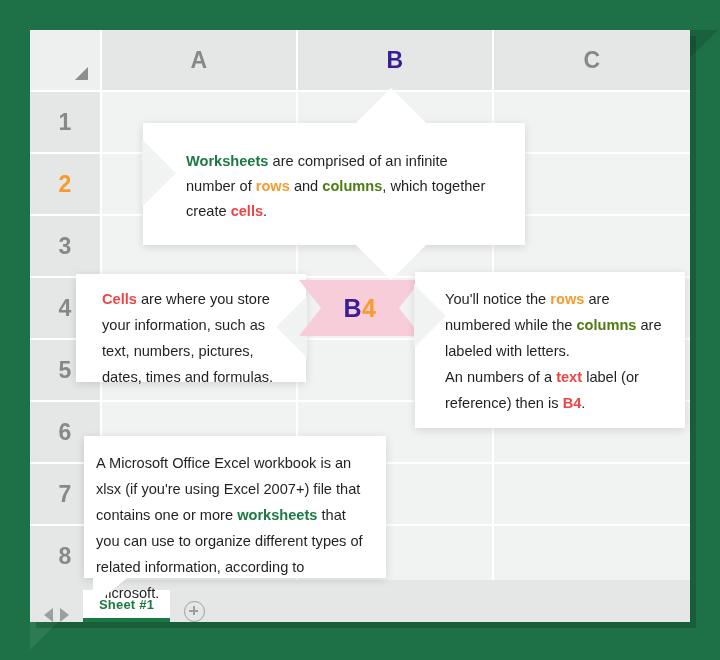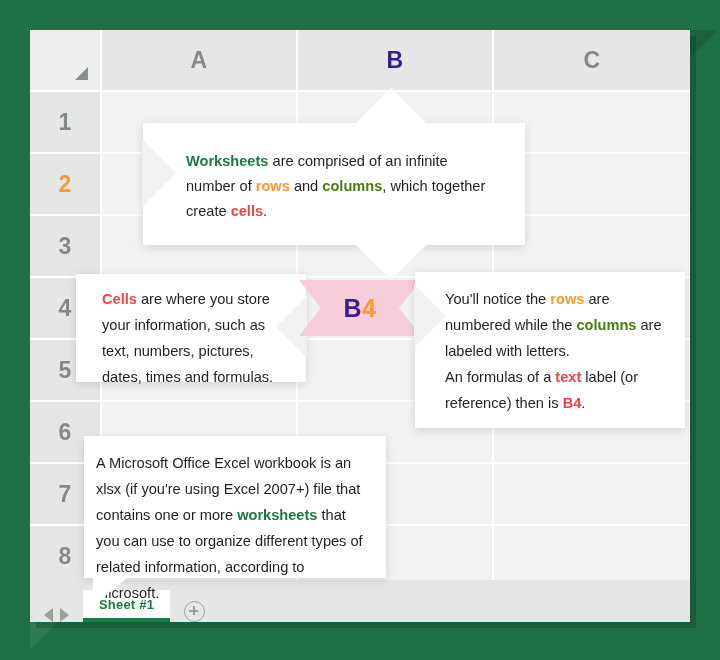--- a/index.html
+++ b/index.html
@@ -409,19 +409,19 @@
   <div class="body"><span class="t-pink">Cells</span><span> are where you store your information, such as text, numbers, pictures, dates, times and formulas.</span></div>
 </div>
 
 <div id="b4-tag">
   <span class="b">B</span>
     <span class="n">4</span>
 </div>
 
 <div class="callout" id="callout-reference">
   <div class="notch-left"></div>
-  <div class="body"><span>You'll notice the </span><span class="t-orange">rows</span><span> are numbered while the </span><span class="t-purple">columns</span><span> are labeled with letters.</span><br><span>An formulas of a </span><span class="t-pink">text</span><span> label (or reference) then is </span><span class="t-pink">B4</span><span>.</span></div>
+  <div class="body"><span>You'll notice the </span><span class="t-orange">rows</span><span> are numbered while the </span><span class="t-purple">columns</span><span> are labeled with letters.</span><br><span>An numbers of a </span><span class="t-pink">text</span><span> label (or reference) then is </span><span class="t-pink">B4</span><span>.</span></div>
 </div>
 
 <div class="callout" id="callout-workbook">
   <div class="tail-down"></div>
   <div class="body"><span>A Microsoft Office Excel workbook is an xlsx (if you're using Excel 2007+) file that contains one or more </span><span class="t-green">worksheets</span><span> that you can use to organize different types of related information, according to Microsoft.</span></div>
 </div>
 
 </body></html>

